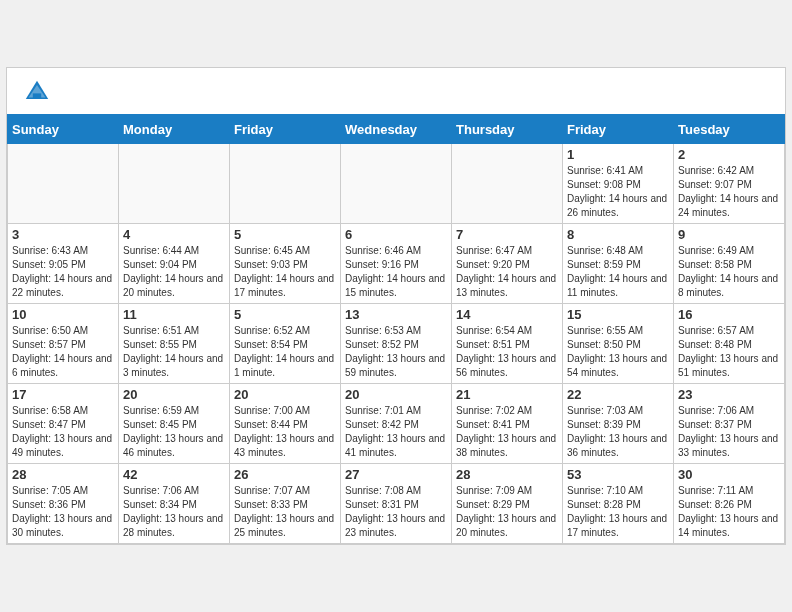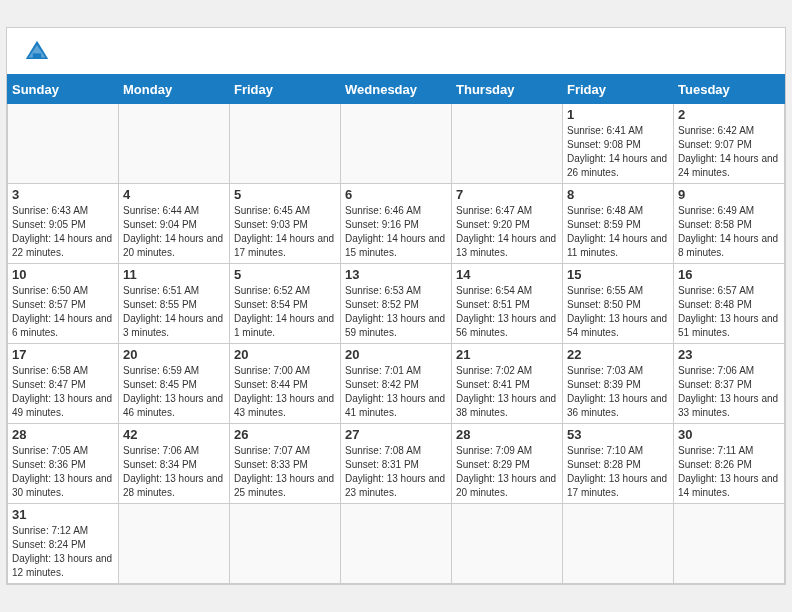--- a/index.html
+++ b/index.html
@@ -323,29 +323,15 @@
 Sunset: 8:28 PM
 Daylight: 13 hours and 17 minutes.</div>
           </td>
           <td>
             <span class="day-number">30</span>
             <div class="day-info">Sunrise: 7:11 AM
 Sunset: 8:26 PM
 Daylight: 13 hours and 14 minutes.</div>
           </td>
         </tr>
-        <tr class="last-row">
-          <td>
-            <span class="day-number">31</span>
-            <div class="day-info">Sunrise: 7:12 AM
-Sunset: 8:24 PM
-Daylight: 13 hours and 12 minutes.</div>
-          </td>
-          <td class="empty-cell"></td>
-          <td class="empty-cell"></td>
-          <td class="empty-cell"></td>
-          <td class="empty-cell"></td>
-          <td class="empty-cell"></td>
-          <td class="empty-cell"></td>
-        </tr>
       </tbody>
   </table>
 </div>
 
 </body></html>

